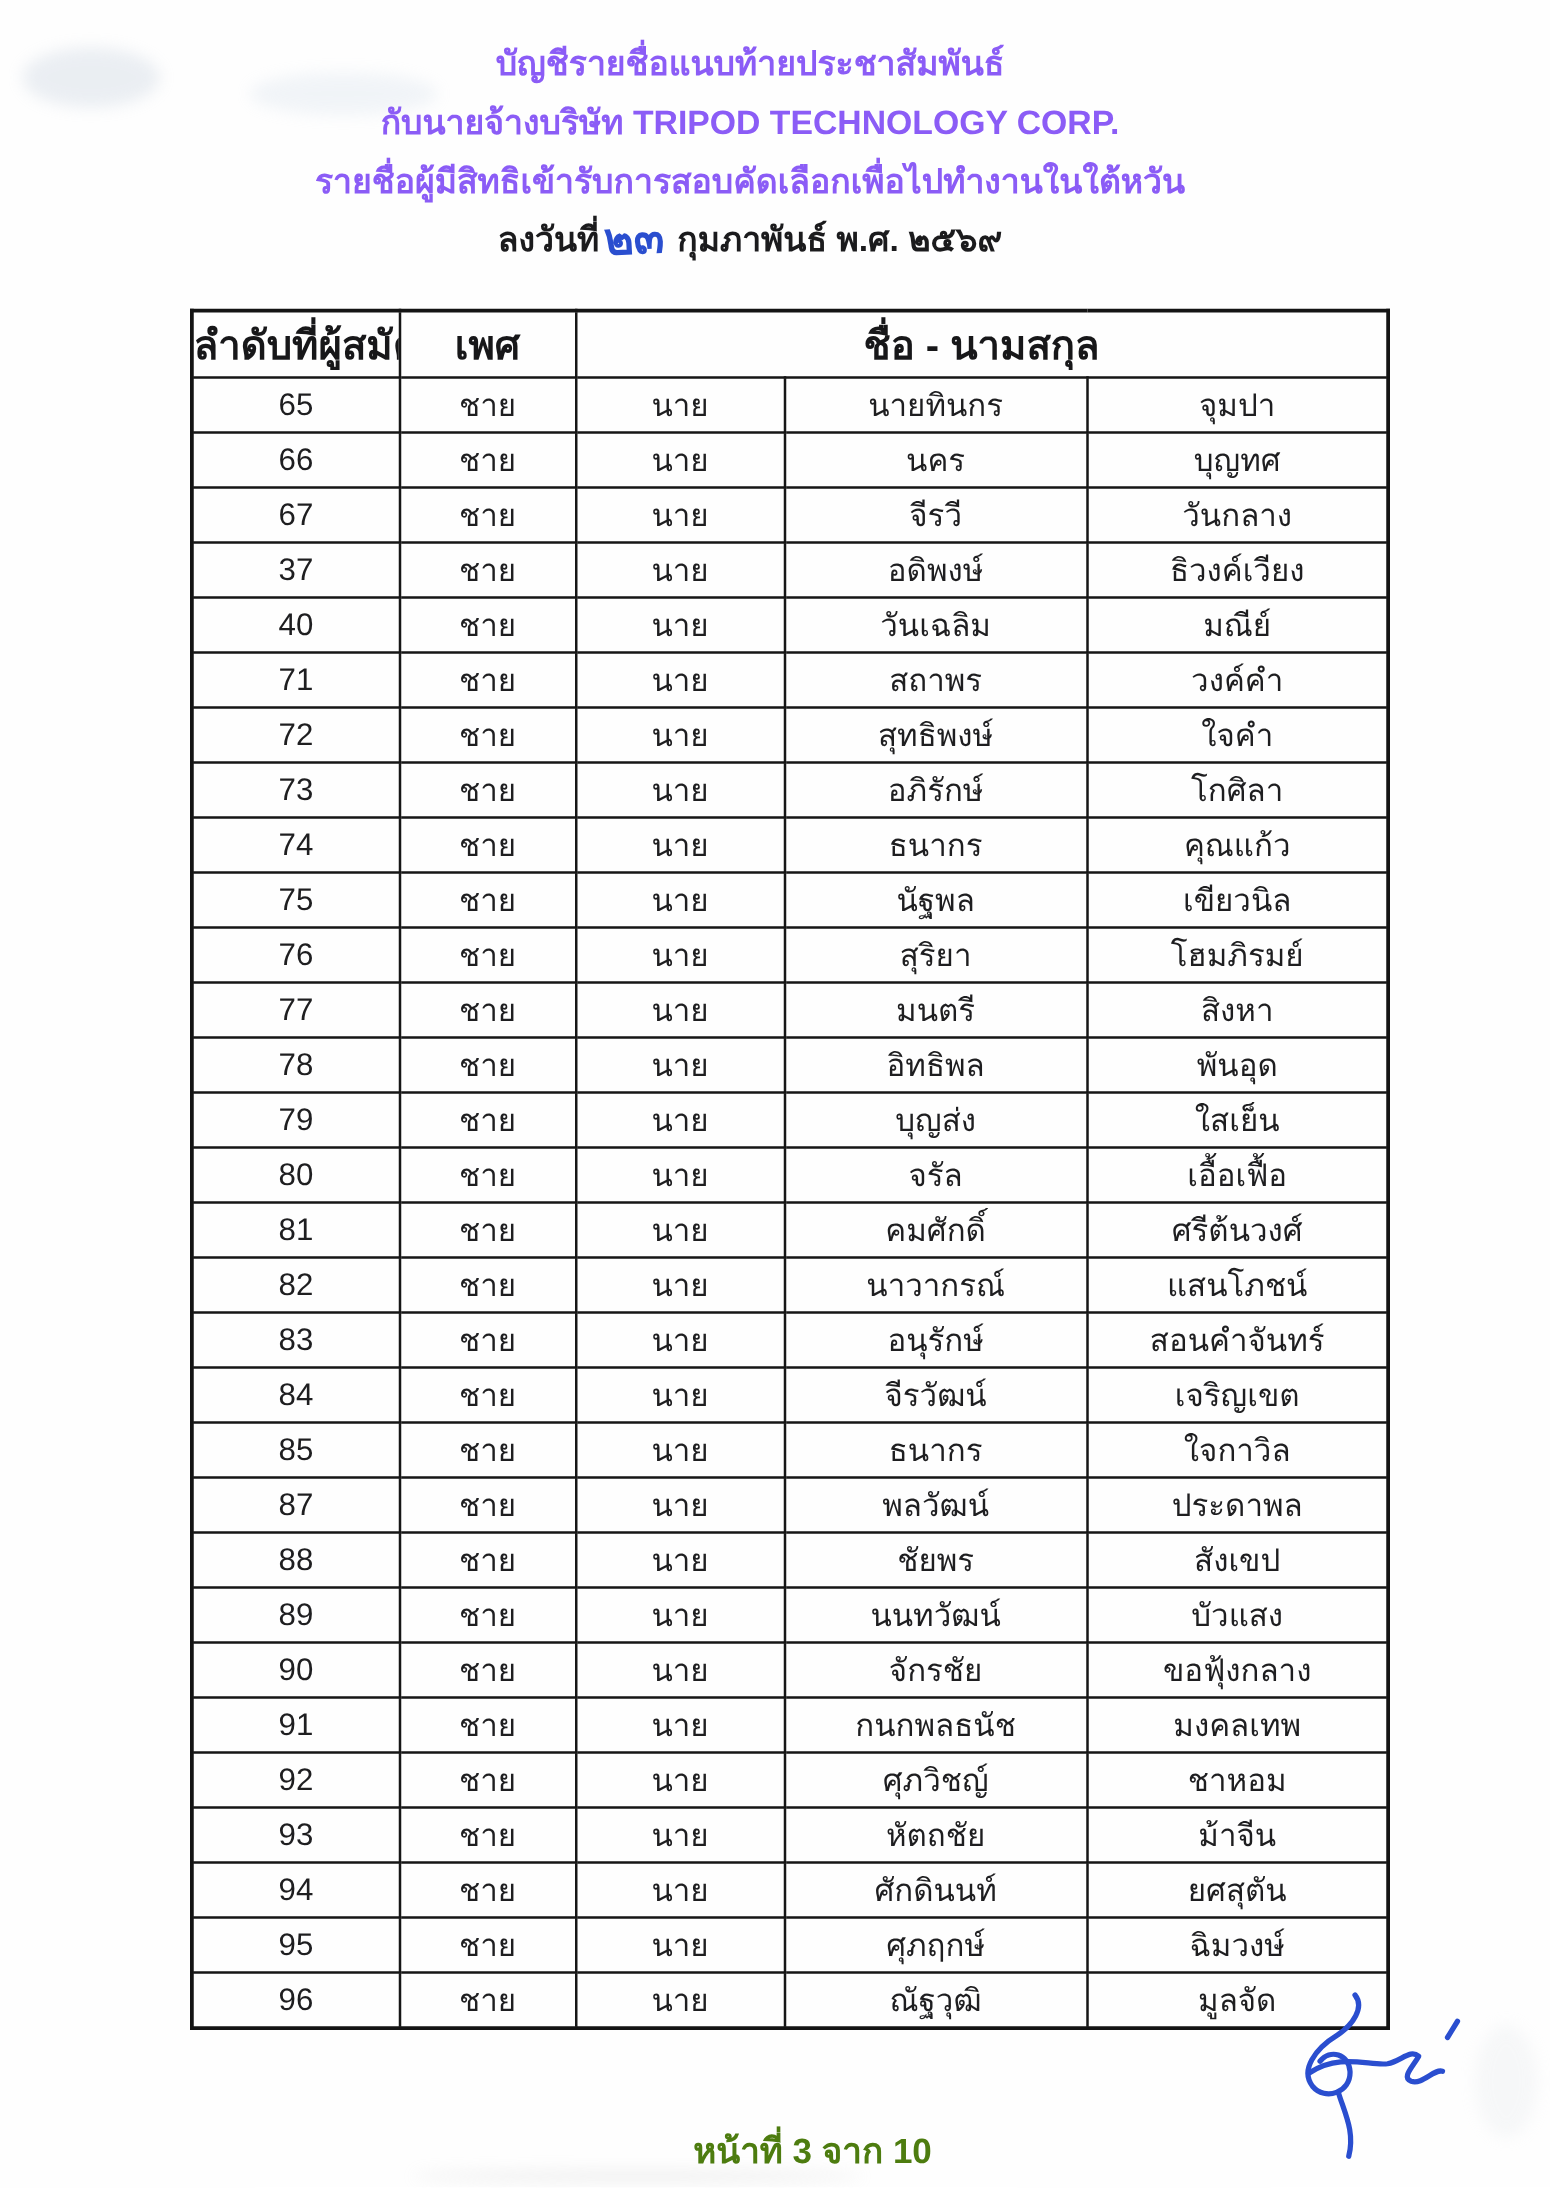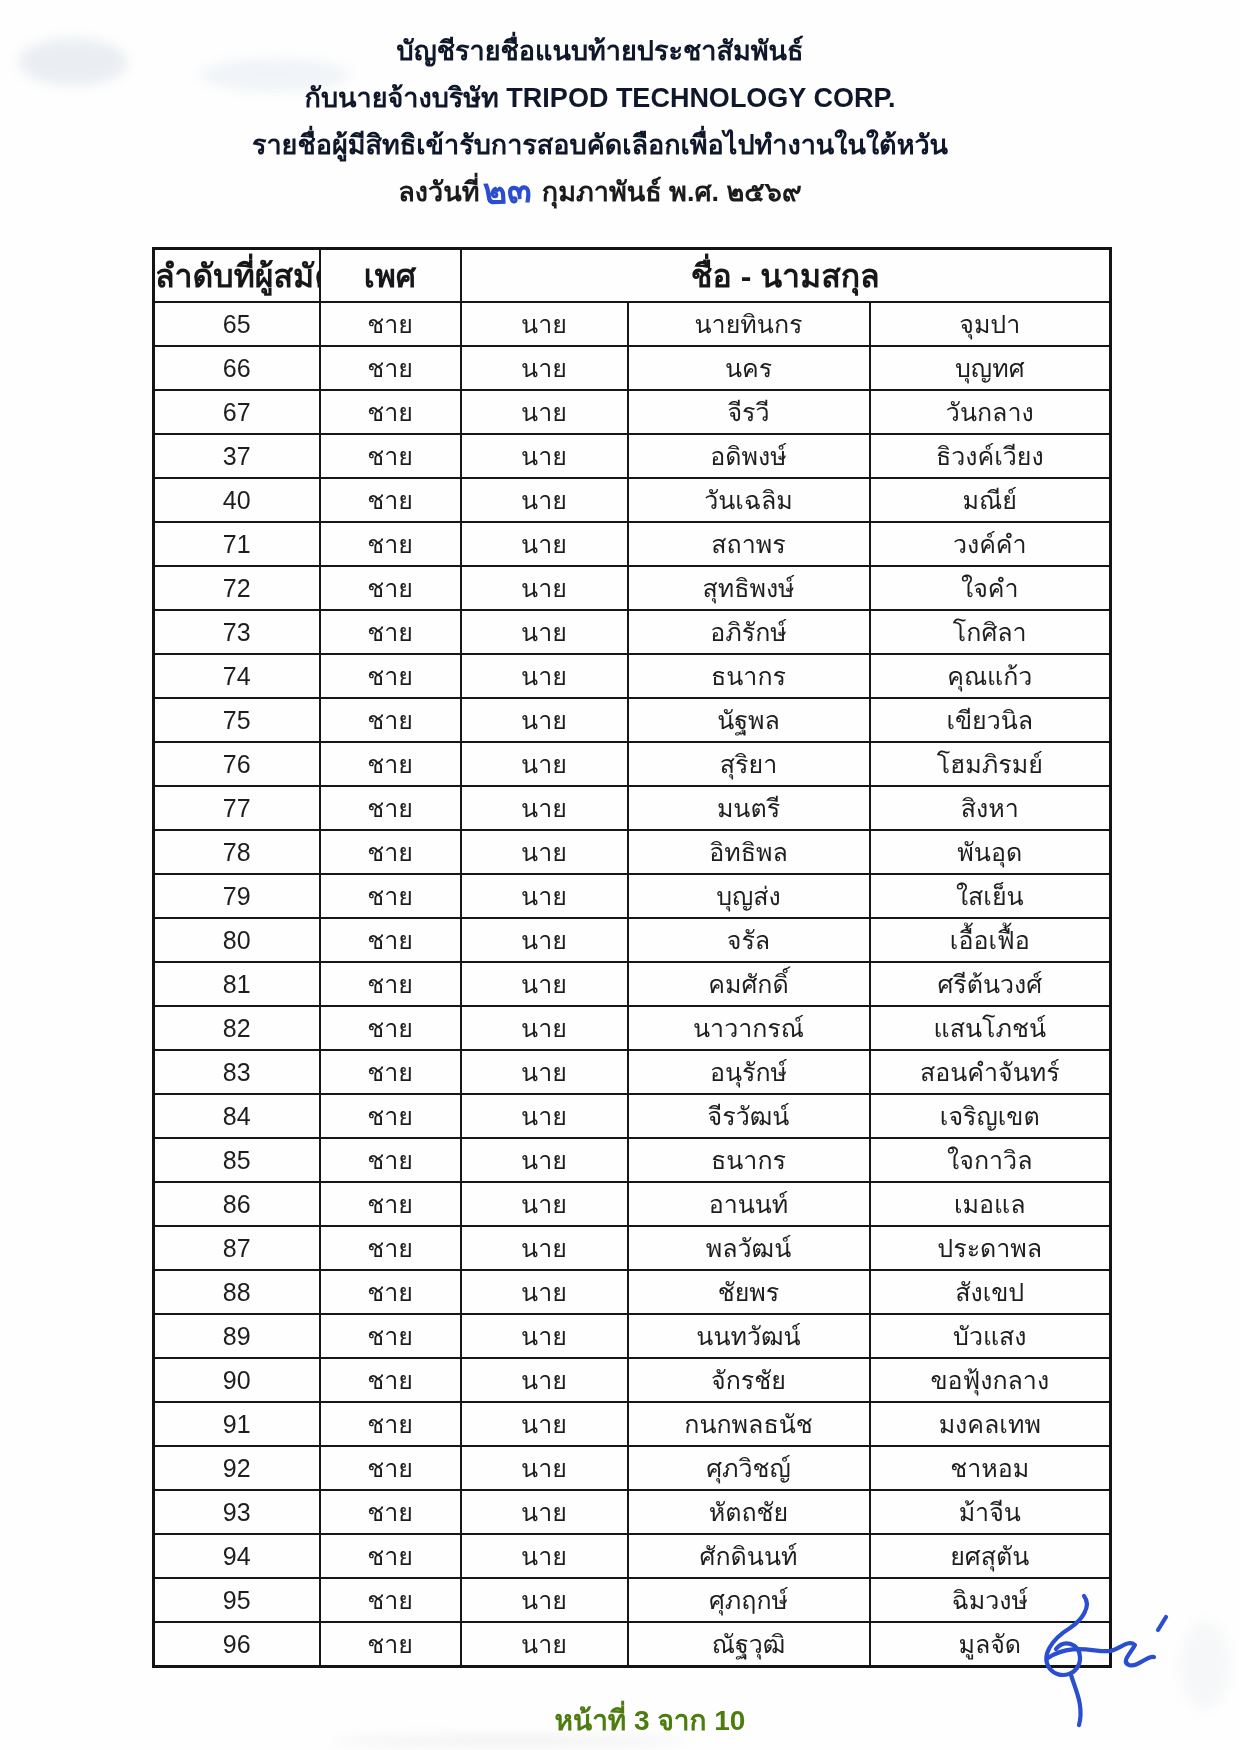--- a/index.html
+++ b/index.html
@@ -26,21 +26,21 @@
     top: 28px;
     left: 0;
     width: 1200px;
     text-align: center;
   }
   .title-line {
     font-size: 27px;
     font-weight: 700;
     line-height: 47px;
     white-space: nowrap;
-    color: #0f172a;
+    color: #8b5cf6;
   }
   .date-line {
     font-size: 27px;
     font-weight: 700;
     line-height: 47px;
     white-space: nowrap;
     color: #1b1b1d;
   }
   .handwritten-day {
     display: inline-block;
@@ -280,27 +280,20 @@
           <td>เจริญเขต</td>
         </tr>
         <tr>
           <td>85</td>
           <td>ชาย</td>
           <td>นาย</td>
           <td>ธนากร</td>
           <td>ใจกาวิล</td>
         </tr>
         <tr>
-          <td>86</td>
-          <td>ชาย</td>
-          <td>นาย</td>
-          <td>อานนท์</td>
-          <td>เมอแล</td>
-        </tr>
-        <tr>
           <td>87</td>
           <td>ชาย</td>
           <td>นาย</td>
           <td>พลวัฒน์</td>
           <td>ประดาพล</td>
         </tr>
         <tr>
           <td>88</td>
           <td>ชาย</td>
           <td>นาย</td>

